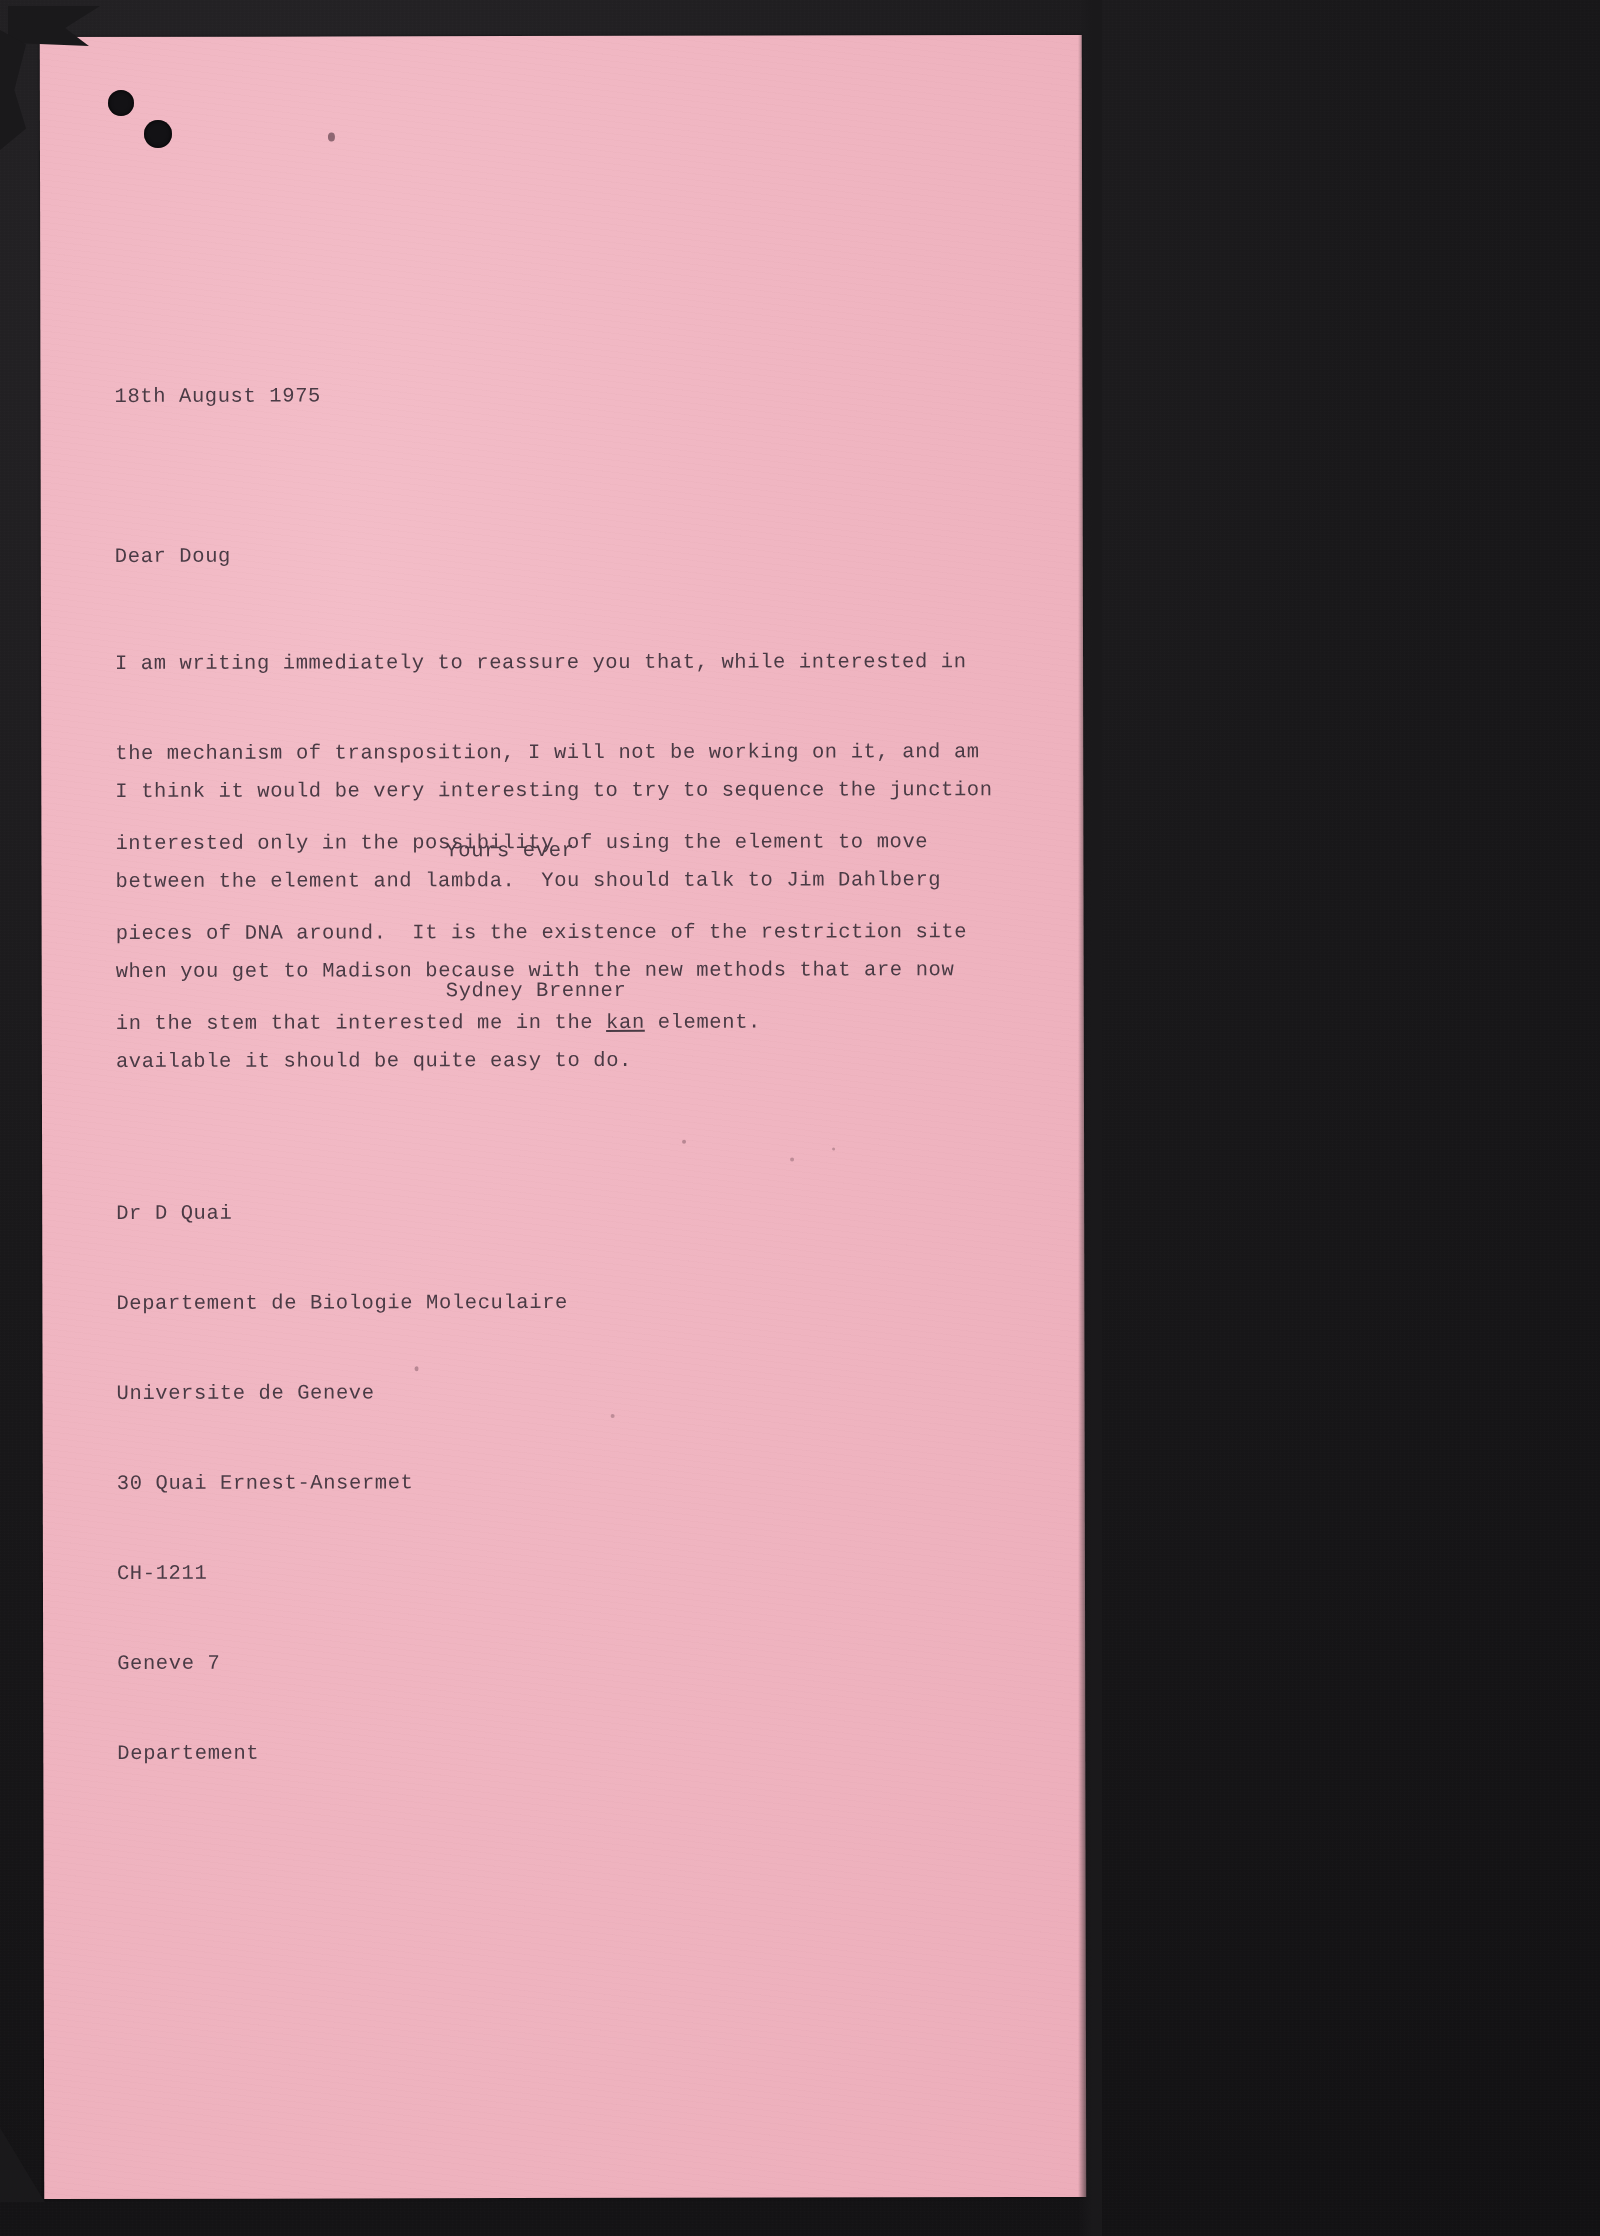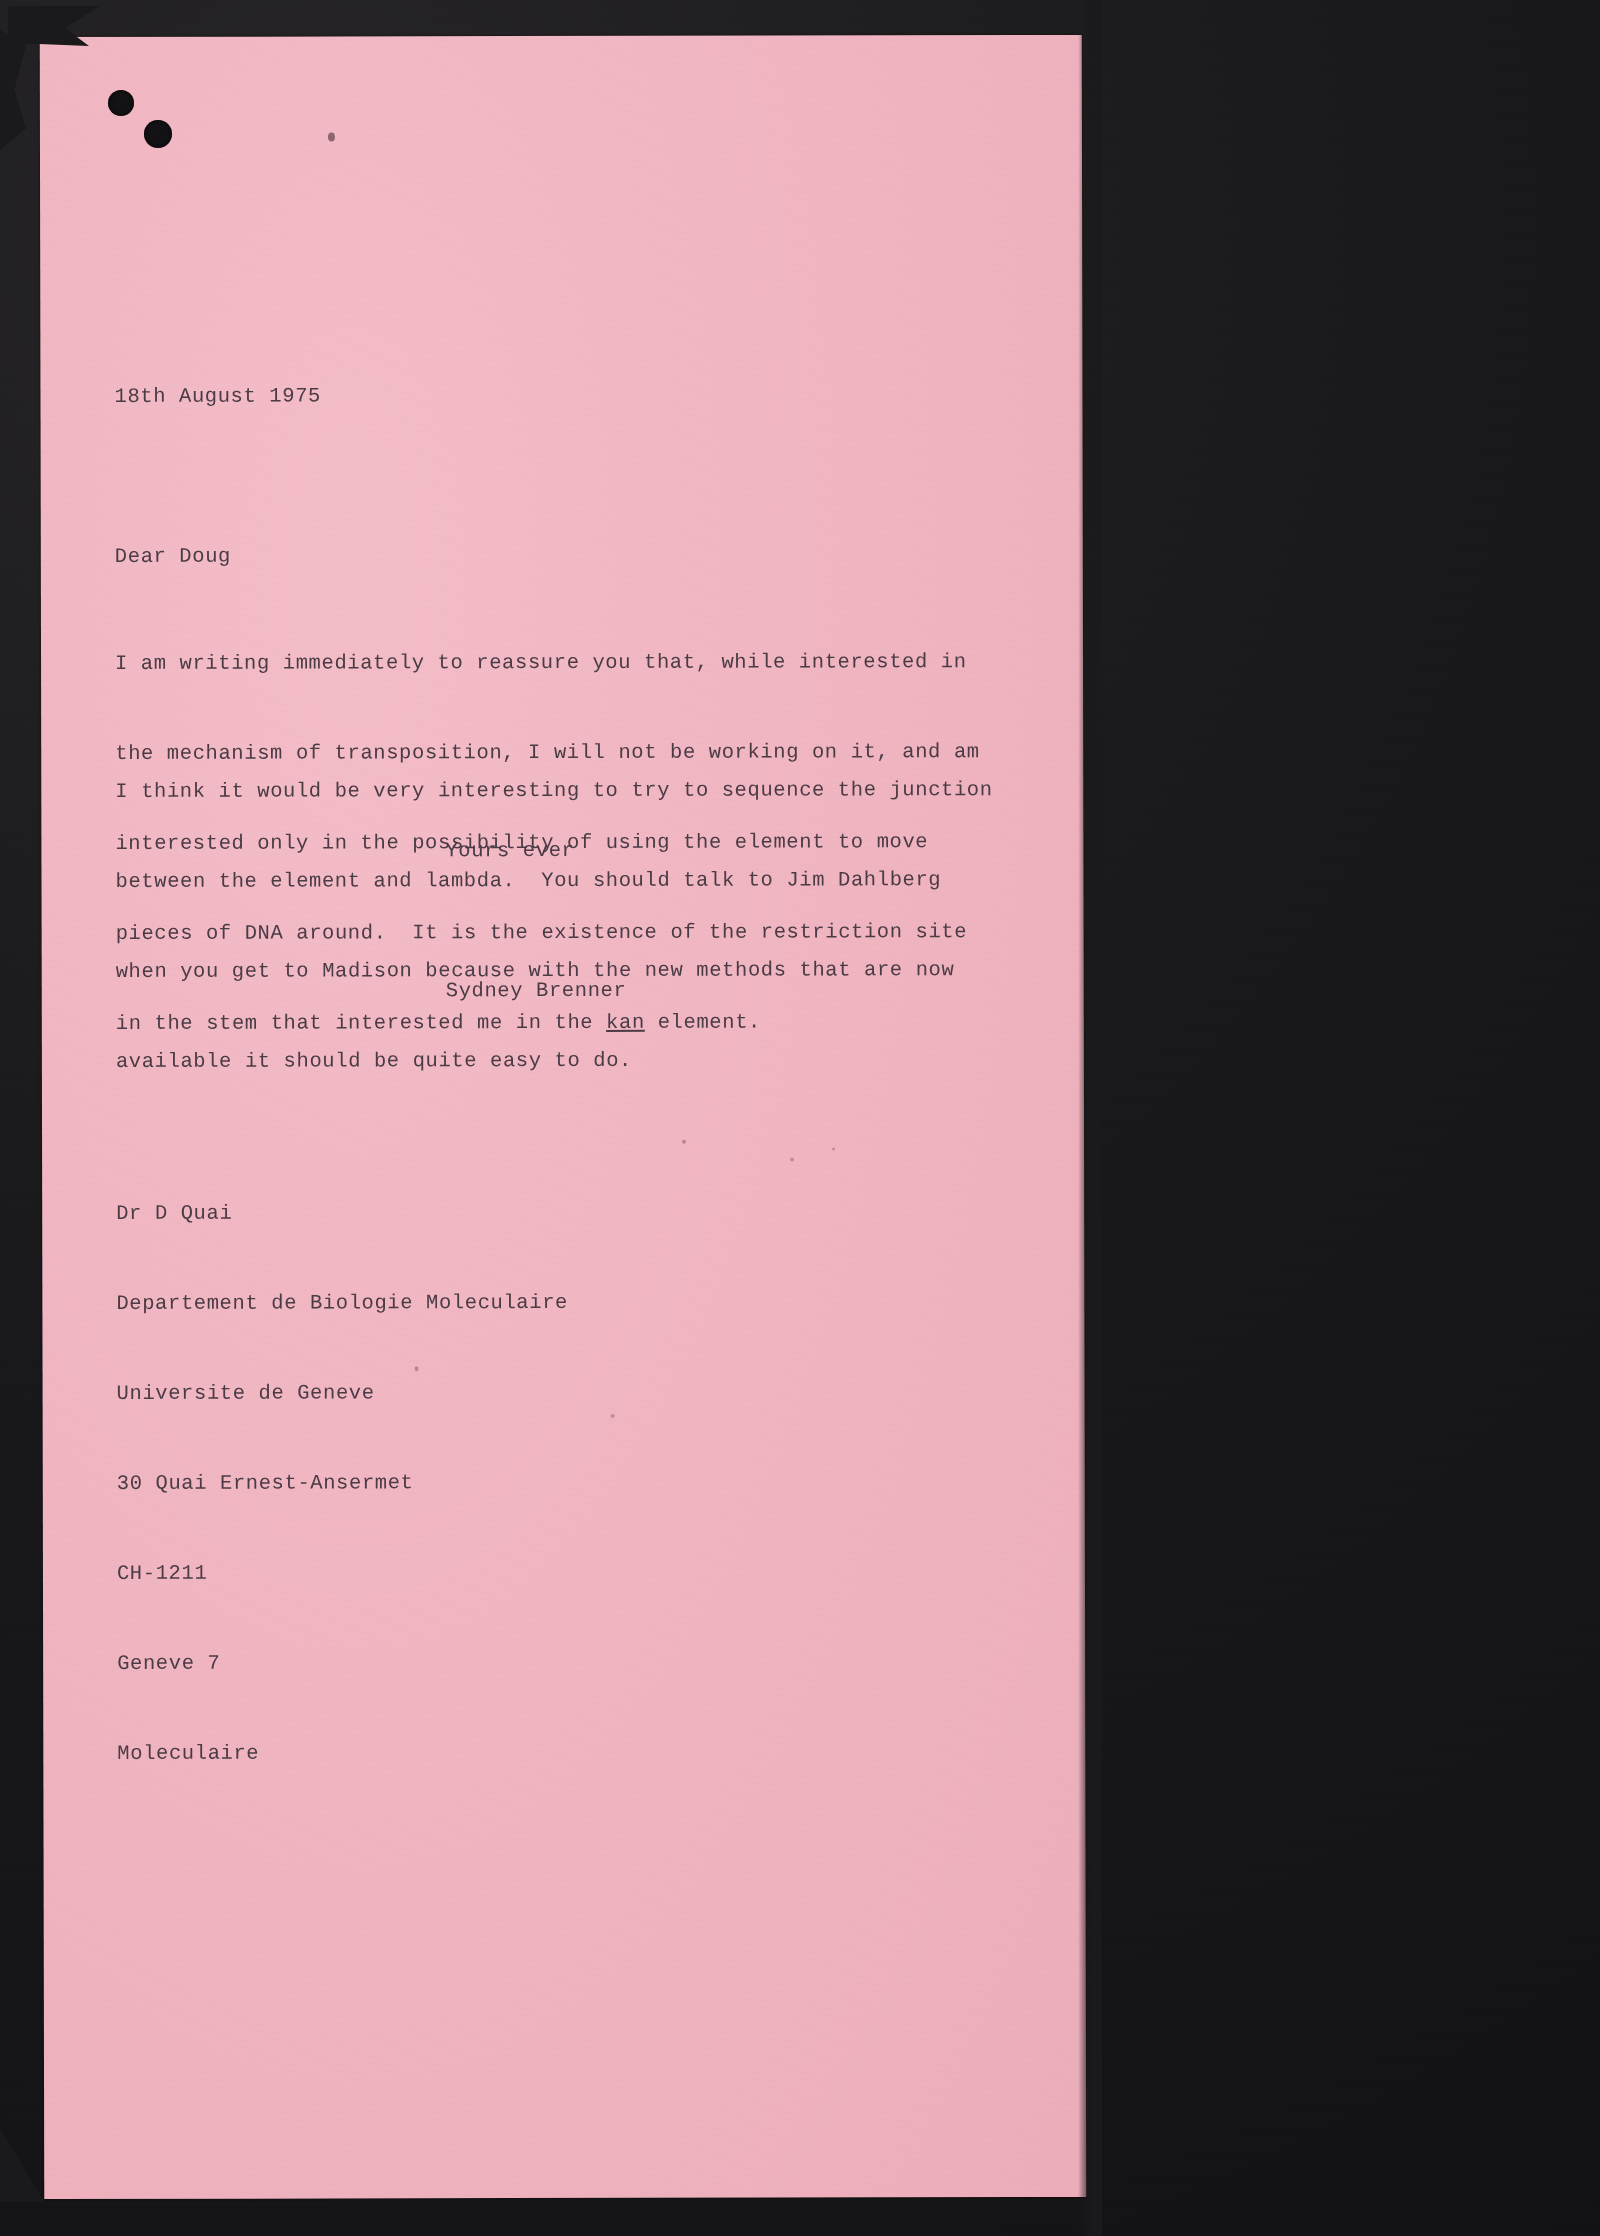--- a/index.html
+++ b/index.html
@@ -148,21 +148,21 @@
 
     <div class="blk" id="signature">Sydney Brenner</div>
 
     <div class="blk" id="address">
       <div>Dr D Quai</div>
       <div>Departement de Biologie Moleculaire</div>
       <div>Universite de Geneve</div>
       <div>30 Quai Ernest-Ansermet</div>
       <div>CH-1211</div>
       <div>Geneve 7</div>
-      <div>Moleculaire</div>
+      <div>Departement</div>
     </div>
 
   </div>
 
   <div class="speck" style="left:288px; top:96px; width:7px; height:9px;"></div>
   <div class="speck" style="left:640px; top:1104px; width:4px; height:4px; background:rgba(80,50,60,.35);"></div>
   <div class="speck" style="left:748px; top:1122px; width:4px; height:4px; background:rgba(80,50,60,.3);"></div>
   <div class="speck" style="left:372px; top:1330px; width:4px; height:5px; background:rgba(80,50,60,.35);"></div>
   <div class="speck" style="left:568px; top:1378px; width:4px; height:4px; background:rgba(80,50,60,.3);"></div>
   <div class="speck" style="left:790px; top:1112px; width:3px; height:3px; background:rgba(80,50,60,.3);"></div>

